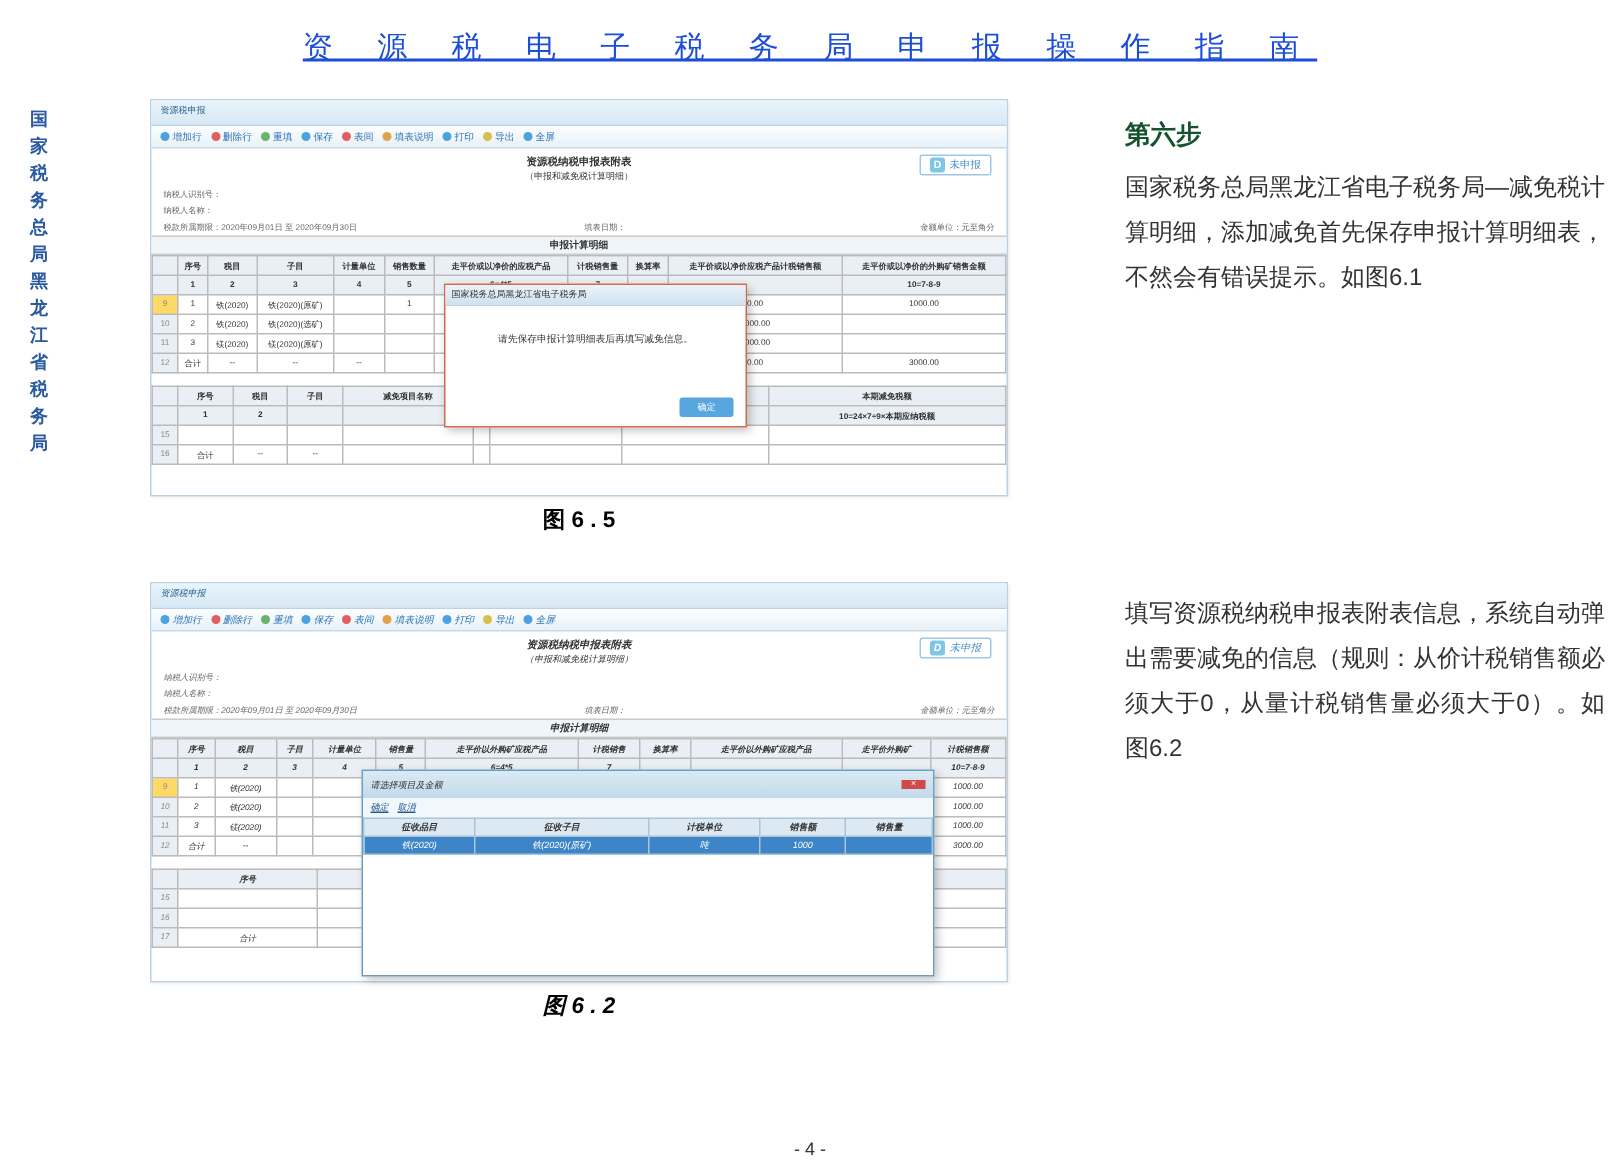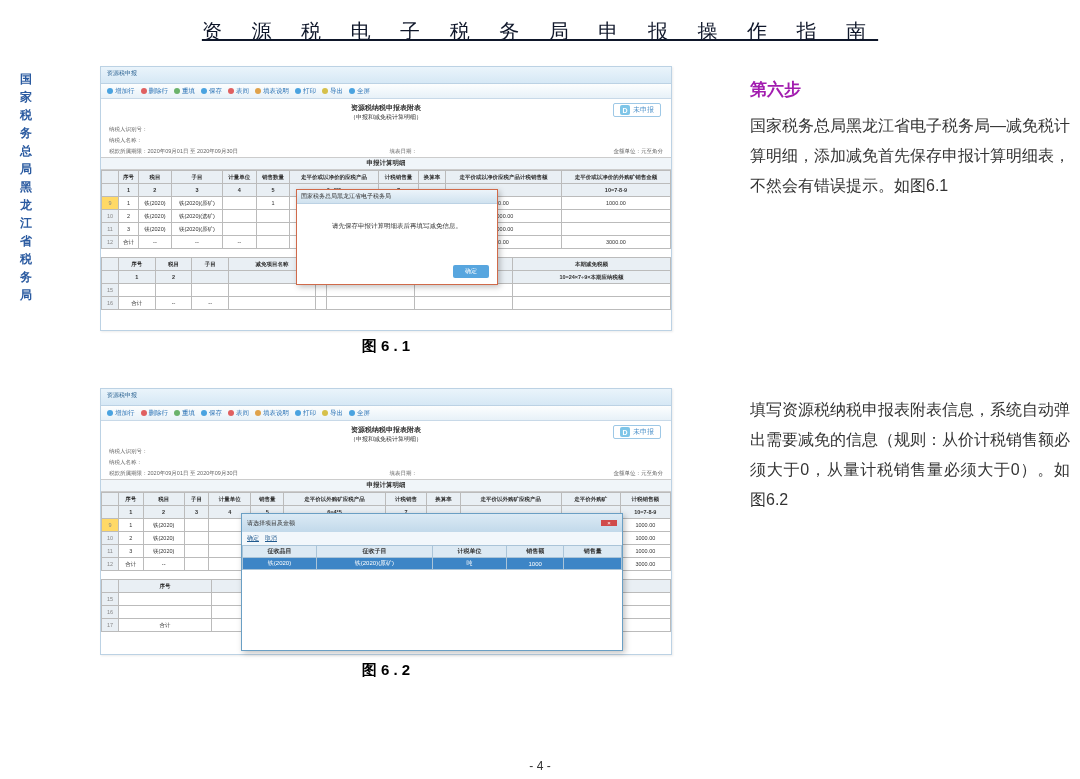--- a/index.html
+++ b/index.html
@@ -1,24 +1,24 @@
 <!DOCTYPE html>
 <html><head>
 <meta charset="utf-8">
 <style>
   body { margin:0; background:#fff; font-family:"Microsoft YaHei","SimSun",sans-serif; width:1080px; }
   .page { position:relative; width:1080px; height:779px; }
   .title { position:absolute; top:18px; left:0; right:0; text-align:center; color:#4a8fc8; font-size:20px; letter-spacing:12px; font-weight:400; }
-  .title-underline { color:#0f172a; text-decoration:underline; }
+  .title-underline { color:#1d4ed8; text-decoration:underline; }
   .sidebar { position:absolute; left:15px; top:70px; width:22px; text-align:center; }
   .sidebar div { color:#2a5aa0; font-size:12px; font-weight:700; line-height:18px; }
   .figure-wrap { position:absolute; left:100px; }
   .caption { text-align:center; font-size:15px; margin-top:6px; font-weight:700; }
   .right-text { position:absolute; left:750px; width:320px; font-size:16px; line-height:30px; color:#333; text-align:justify; }
-  .step-title { color:#a21caf; font-size:17px; font-weight:700; margin-bottom:6px; }
+  .step-title { color:#14532d; font-size:17px; font-weight:700; margin-bottom:6px; }
   .page-num { position:absolute; bottom:6px; left:0; right:0; text-align:center; font-size:12px; color:#333; }
   
   .shot { width:570px; border:1px solid #bcd2e4; background:#fff; font-size:6px; color:#333; box-shadow:1px 1px 2px rgba(0,0,0,0.08); }
   .s-top { background:linear-gradient(#eaf4fb,#d6e8f5); height:12px; border-bottom:1px solid #bcd2e4; padding:2px 6px; color:#286090; }
   .s-toolbar { background:linear-gradient(#fdfefe,#e7f1f8); height:14px; border-bottom:1px solid #c8d9e8; display:flex; align-items:center; gap:6px; padding:0 6px; }
   .tbtn { display:flex; align-items:center; gap:2px; color:#2a72b5; font-size:6.5px; }
   .dot { width:6px; height:6px; border-radius:50%; background:#4aa3e0; display:inline-block; }
   .dot.r { background:#e06060; }
   .dot.g { background:#6bb36b; }
   .dot.o { background:#e0a24a; }
@@ -265,29 +265,29 @@
           </table>
       <div style="height:20px;"></div>
 
       <div class="dlg">
         <div class="dlg-head">国家税务总局黑龙江省电子税务局</div>
         <div class="dlg-body">请先保存申报计算明细表后再填写减免信息。</div>
         <div class="dlg-foot"><button class="dlg-ok">确定</button></div>
       </div>
     </div>
   </div>
-  <div class="caption">图 6 . 1</div>
+  <div class="caption">图 6 . 5</div>
 </div>
 
 <div class="right-text" style="top:75px;">
   <div class="step-title">第六步</div>
   <div>国家税务总局黑龙江省电子税务局—减免税计算明细，添加减免首先保存申报计算明细表，不然会有错误提示。如图6.1</div>
 </div>
 
-<div class="figure-wrap" style="top:388px;">
+<div class="figure-wrap" style="top:388px;font-style:italic;">
   <div class="shot">
     <div class="s-top">资源税申报</div>
     <div class="s-toolbar">
       <span class="tbtn">
             <span class="dot"></span>
             <span>增加行</span>
           </span>
       <span class="tbtn">
             <span class="dot r"></span>
             <span>删除行</span>

